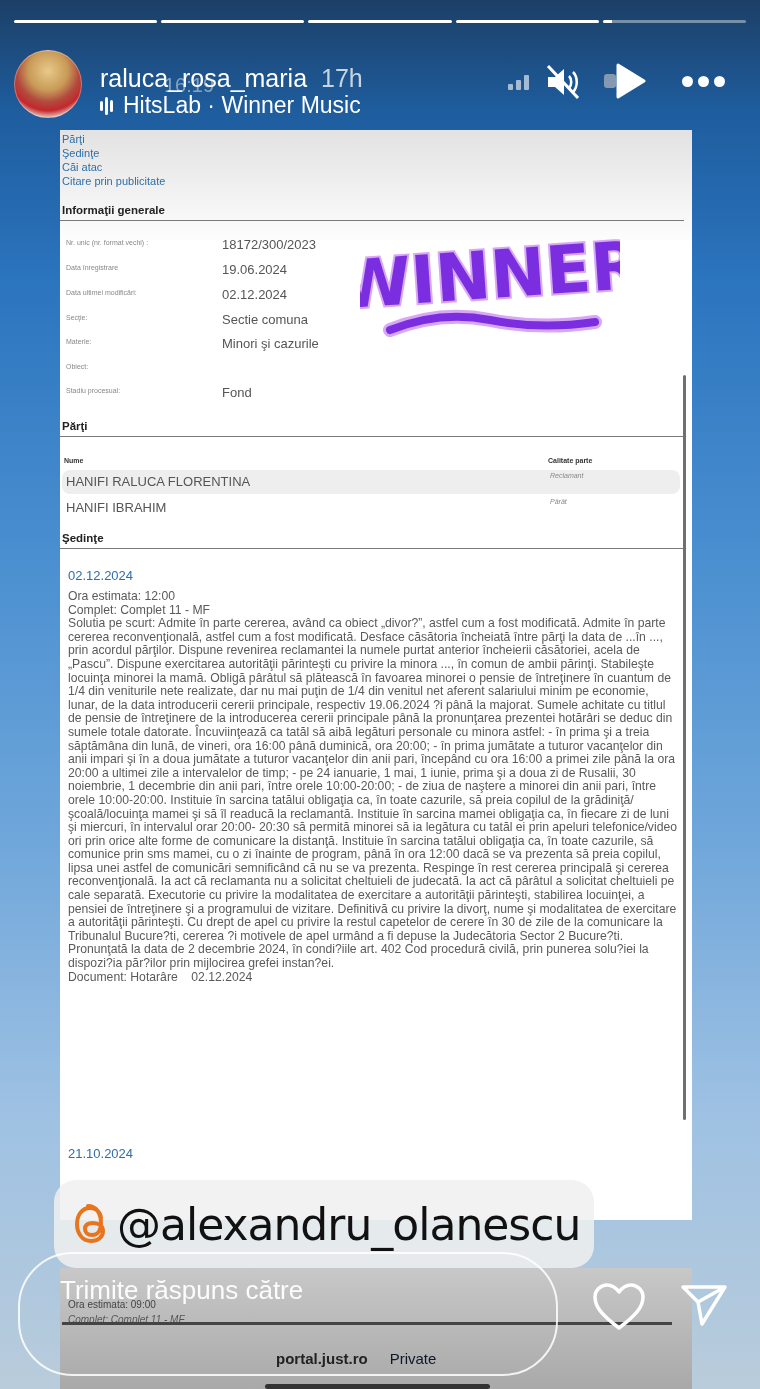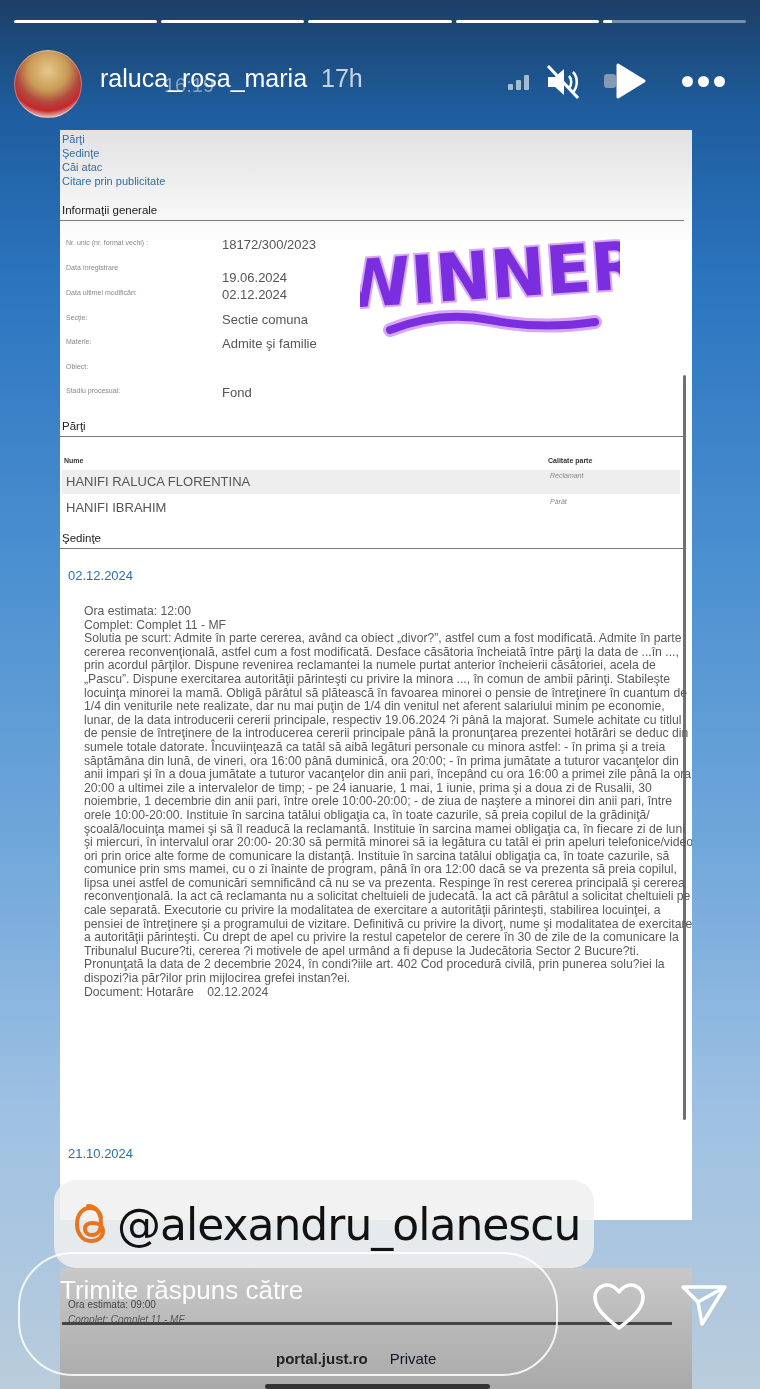--- a/index.html
+++ b/index.html
@@ -32,33 +32,33 @@
   .mute-icon { position: absolute; left: 528px; top: 16px; width: 40px; height: 40px; }
   .play-icon { position: absolute; left: 588px; top: 16px; width: 44px; height: 38px; }
   .more-icon { position: absolute; left: 668px; top: 30px; display: flex; gap: 5px; }
   .more-icon i { display: block; width: 11px; height: 11px; border-radius: 50%; background: #fff; }
 
   
   .doc { position: absolute; left: 60px; top: 130px; width: 632px; height: 1090px; background: #ffffff; overflow: hidden; }
   .doc .topfade { position: absolute; left: 0; right: 0; top: 0; height: 110px; background: linear-gradient(180deg, #e2e2e2, #fdfdfd); }
   .nav-links { position: absolute; left: 2px; top: 2px; font-size: 11px; line-height: 14px; color: #2e6fa8; }
   .nav-links div { cursor: pointer; }
-  .sec-title { position: absolute; left: 2px; font-size: 11.5px; font-weight: normal; color: #222; }
+  .sec-title { position: absolute; left: 2px; font-size: 11.5px; font-weight: bold; color: #222; }
   .sec-rule { position: absolute; left: 0; right: 8px; height: 1px; background: #7a7a7a; }
   .info-label { position: absolute; left: 6px; font-size: 7px; color: #888; }
   .info-value { position: absolute; left: 162px; font-size: 13px; color: #555; }
   .winner { position: absolute; left: 300px; top: 88px; width: 260px; height: 130px; }
   .parties-head { position: absolute; font-size: 7px; font-weight: bold; color: #333; }
   .party-row { position: absolute; left: 2px; right: 12px; height: 24px; }
-  .party-row.alt { background: #eeeeee; }
+  .party-row.alt { background: #eeeeee; border-radius: 8px; }
   .party-name { position: absolute; left: 4px; top: 4px; font-size: 13px; color: #555; }
   .party-role { position: absolute; left: 488px; top: 2px; font-size: 7px; color: #888; font-style: italic; }
   .vscroll { position: absolute; right: 6px; top: 245px; width: 3px; height: 745px; background: #707070; border-radius: 2px; }
   .session-date { position: absolute; left: 8px; font-size: 13px; color: #2e6fa8; }
-  .session-body { position: absolute; left: 8px; top: 475px; width: 612px; font-size: 12.2px; line-height: 13.6px; color: #5a5a5a; margin-left: 16px; }
+  .session-body { position: absolute; left: 8px; top: 460px; width: 612px; font-size: 12.2px; line-height: 13.6px; color: #5a5a5a; }
   .session-body div { white-space: normal; }
 
   
   .mention { position: absolute; left: 54px; top: 1180px; width: 540px; height: 88px;
     background: rgba(240,240,240,0.85); border-radius: 22px; display: flex; align-items: center; padding-left: 17px; gap: 4px; }
   .threads-icon { width: 42px; height: 48px; }
   .mention-text { font-family: "DejaVu Sans", sans-serif; font-size: 44px; color: #111; letter-spacing: -1px; }
 
   
   .bottom-under { position: absolute; left: 60px; top: 1268px; width: 632px; height: 121px; background: linear-gradient(180deg, #c8c8c8, #a9a9a9); }
@@ -85,20 +85,28 @@
   <div class="seg active"></div>
 </div>
 
 <div class="header">
   <div class="avatar"></div>
   <div class="user-line">
     <span class="username">raluca_rosa_maria</span>
     <span class="time">17h</span>
   </div>
   <div class="ghost-clock">16:19</div>
+  <div class="music-line">
+    <span class="music-icon">
+      <i style="height:10px"></i>
+        <i style="height:18px"></i>
+        <i style="height:12px"></i>
+    </span>
+    <span>HitsLab · Winner Music</span>
+  </div>
   <div class="signal-icon">
     <i style="height:6px"></i>
       <i style="height:10px"></i>
       <i style="height:15px"></i>
   </div>
   <svg class="mute-icon" viewBox="0 0 40 40">
     <path d="M6 15h7l9-8v26l-9-8H6z" fill="#fff"></path>
     <path d="M27 14c3 3 3 9 0 12M31 10c5 5 5 15 0 20" stroke="#fff" stroke-width="2.5" fill="none"></path>
     <line x1="6" y1="4" x2="36" y2="36" stroke="#fff" stroke-width="3"></line>
   </svg>
@@ -121,27 +129,27 @@
     <div>Căi atac</div>
     <div>Citare prin publicitate</div>
   </div>
 
   <div class="sec-title" style="top:74px">Informaţii generale</div>
   <div class="sec-rule" style="top:90px"></div>
 
   <div class="info-label" style="top:109px">Nr. unic (nr. format vechi) :</div>
   <div class="info-value" style="top:107px">18172/300/2023</div>
   <div class="info-label" style="top:134px">Data înregistrare</div>
-  <div class="info-value" style="top:140px">19.06.2024</div>
+  <div class="info-value" style="top:132px">19.06.2024</div>
   <div class="info-label" style="top:159px">Data ultimei modificări:</div>
   <div class="info-value" style="top:157px">02.12.2024</div>
   <div class="info-label" style="top:184px">Secţie:</div>
   <div class="info-value" style="top:182px">Sectie comuna</div>
   <div class="info-label" style="top:208px">Materie:</div>
-  <div class="info-value" style="top:206px">Admite şi familie</div>
+  <div class="info-value" style="top:206px">Minori şi cazurile</div>
   <div class="info-label" style="top:233px">Obiect:</div>
   <div class="info-label" style="top:257px">Stadiu procesual:</div>
   <div class="info-value" style="top:255px">Fond</div>
 
   <svg class="winner" viewBox="0 0 260 130">
     <text x="130" y="80" text-anchor="middle" font-family="DejaVu Sans, sans-serif" font-weight="bold" font-size="66" fill="#7b2ee0" stroke="#d9a8f5" stroke-width="4" paint-order="stroke" transform="rotate(-4 130 60)">WINNER</text>
     <path d="M30 112 Q80 92 130 102 T235 104" stroke="#d9a8f5" stroke-width="14" fill="none" stroke-linecap="round"></path>
     <path d="M30 112 Q80 92 130 102 T235 104" stroke="#7b2ee0" stroke-width="8" fill="none" stroke-linecap="round"></path>
   </svg>
 

